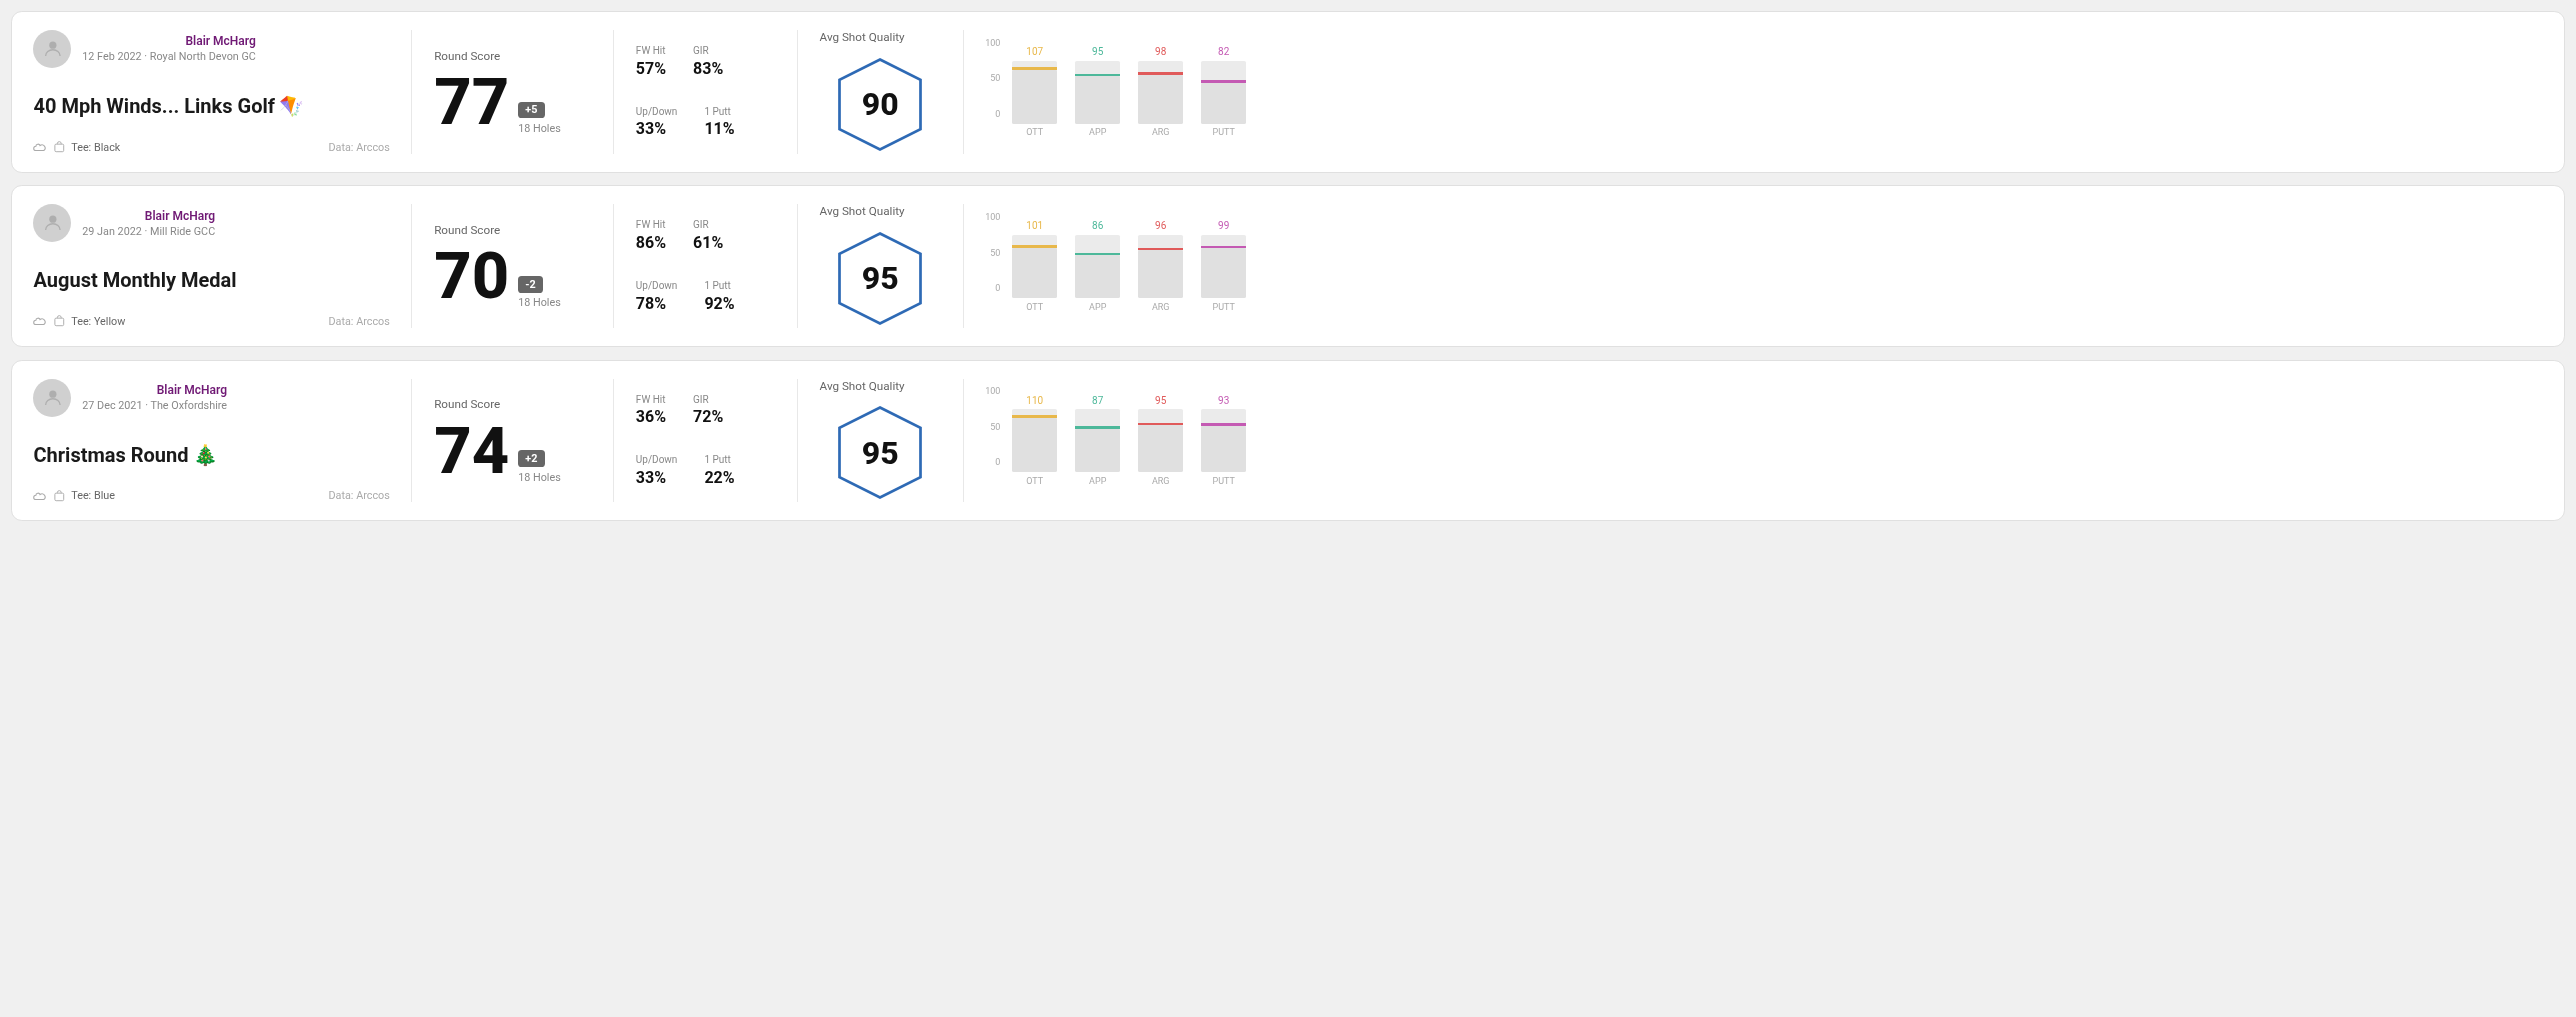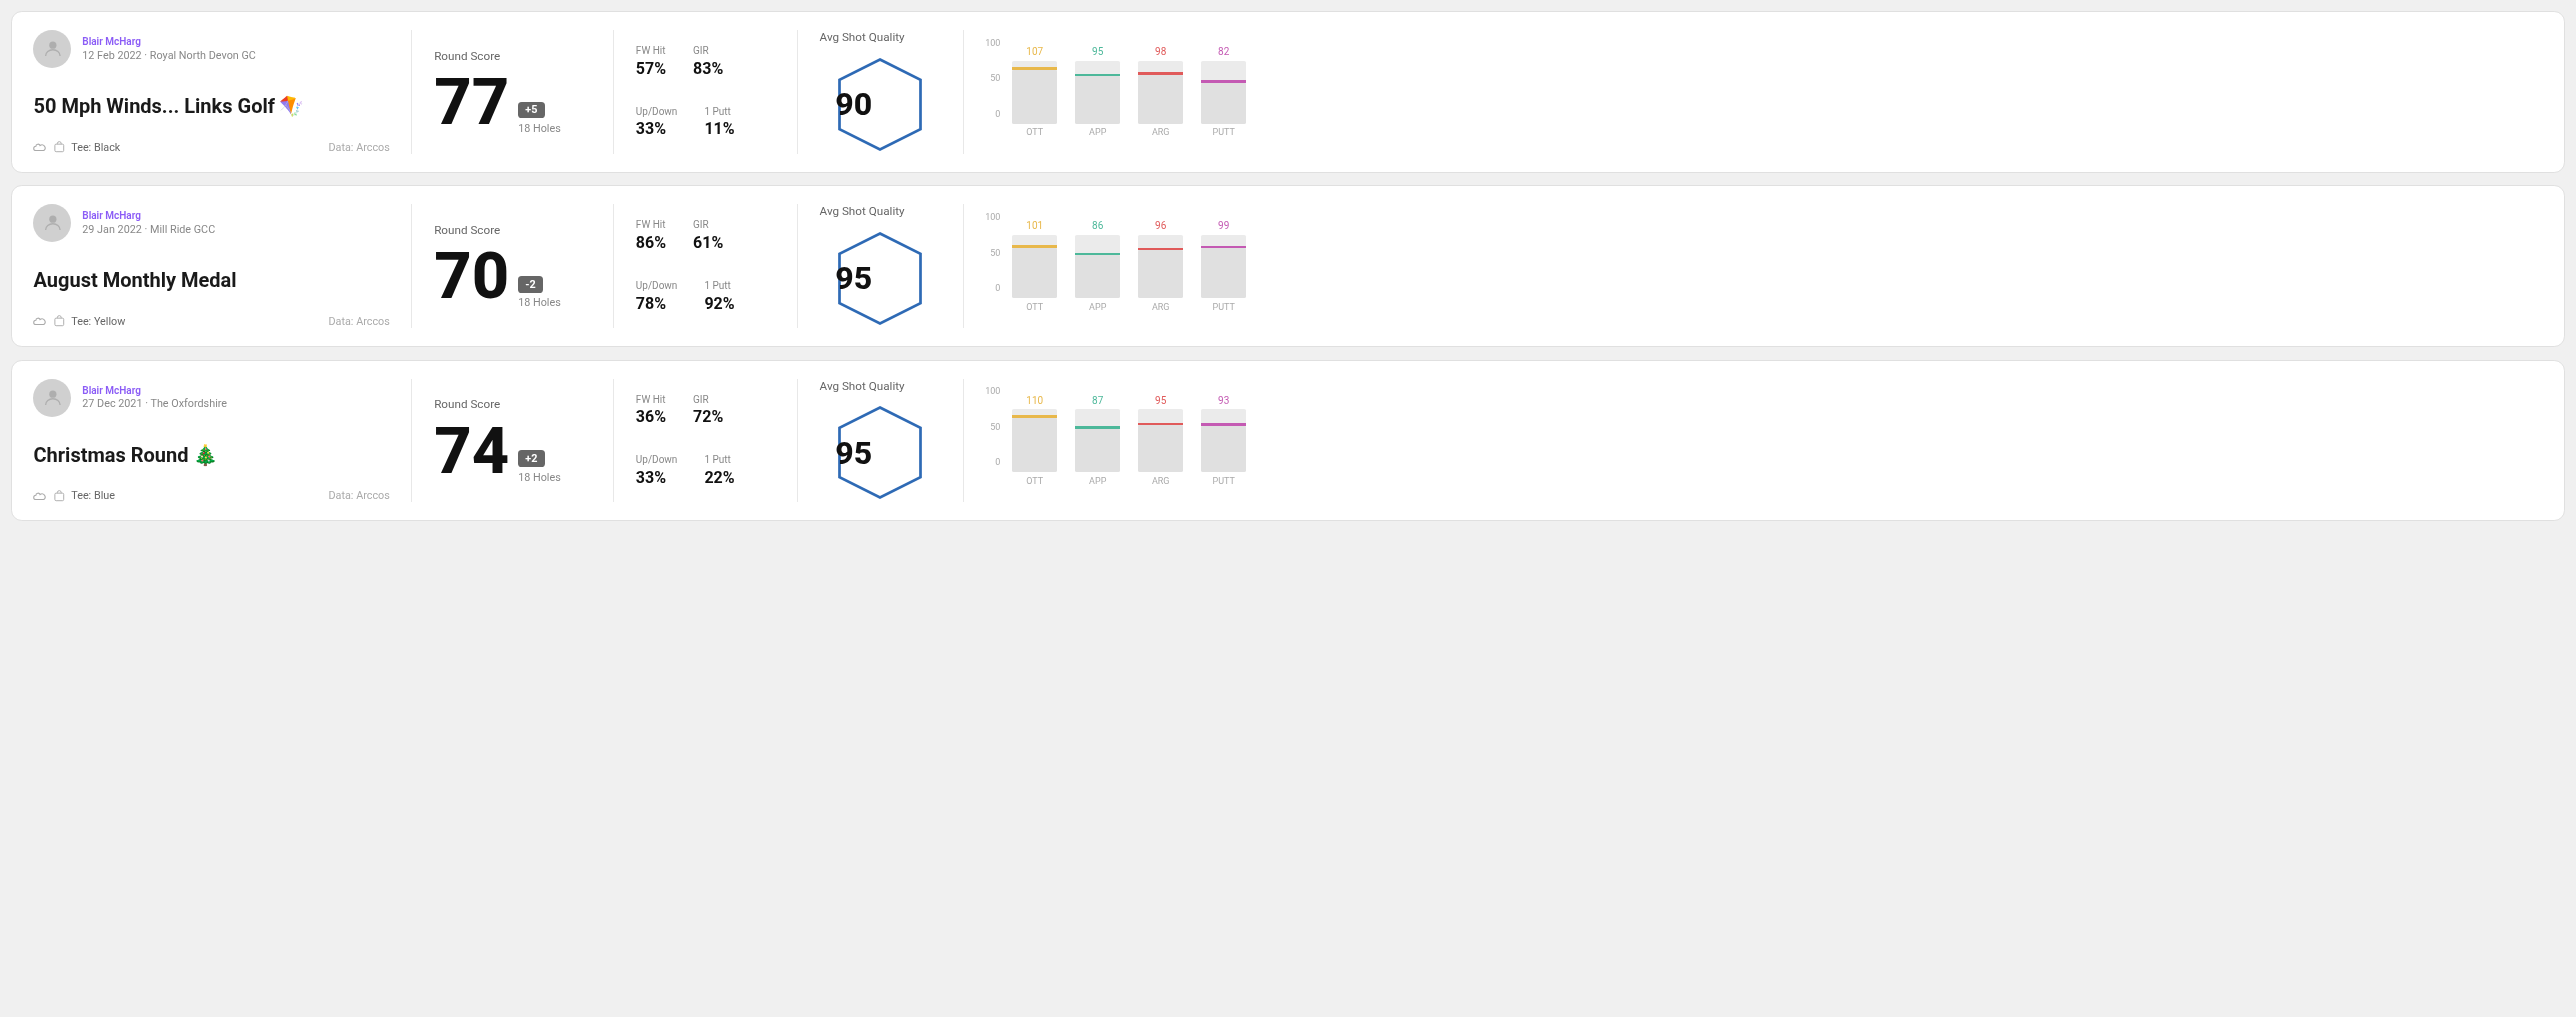--- a/index.html
+++ b/index.html
@@ -40,23 +40,24 @@
       border-radius: 50%;
       background: #d0d0d0;
       display: flex;
       align-items: center;
       justify-content: center;
       flex-shrink: 0;
     }
     .avatar svg { opacity: 0.6; }
     .user-details {}
     .user-name {
-      font-size: 10px;
+      font-size: 12px;
       font-weight: 600;
-      color: #8b5cf6;
+      color: #701a75;
+      text-align: right;
     }
     .user-meta {
       font-size: 10.8px;
       color: #888;
       margin-top: 1.8px;
     }
     .round-title {
       font-size: 20px;
       font-weight: 700;
       color: #1a1a1a;
@@ -162,20 +163,21 @@
       color: #666;
       margin-bottom: 10.8px;
       align-self: flex-start;
     }
     .hexagon-container {
       position: relative;
       width: 90px;
       height: 99px;
       display: flex;
       align-items: center;
+      justify-content: center;
     }
     .hexagon-svg {
       position: absolute;
       top: 0; left: 0;
       width: 100%;
       height: 100%;
     }
     .quality-score {
       font-size: 32px;
       font-weight: 800;
@@ -260,21 +262,21 @@
             <svg width="21.7" height="21.7" viewBox="0 0 24 24" fill="none">
               <circle cx="12" cy="8" r="4" fill="#999"></circle>
               <path d="M4 20c0-4 3.6-7 8-7s8 3 8 7" stroke="#999" stroke-width="1.5" fill="none"></path>
             </svg>
           </div>
           <div class="user-details">
             <div class="user-name">Blair McHarg</div>
             <div class="user-meta">12 Feb 2022 · Royal North Devon GC</div>
           </div>
         </div>
-        <div class="round-title">50 Mph Winds... Links Golf 🪁</div>
+        <div class="round-title">40 Mph Winds... Links Golf 🪁</div>
         <div class="card-footer">
           <div class="tee-info">
     <svg width="14.4" height="10.8" viewBox="0 0 20 14" fill="none">
       <path d="M15 10H4a3 3 0 010-6 3 3 0 015.8-1A3.5 3.5 0 0115 10z" stroke="#aaa" stroke-width="1.5" fill="none"></path>
     </svg>
     <svg width="12.6" height="12.6" viewBox="0 0 20 20" fill="none">
       <rect x="3" y="5" width="14" height="12" rx="2" stroke="#aaa" stroke-width="1.5" fill="none"></rect>
       <path d="M7 5V4a3 3 0 016 0v1" stroke="#aaa" stroke-width="1.5" fill="none"></path>
     </svg>
     <span>Tee: Black</span>

